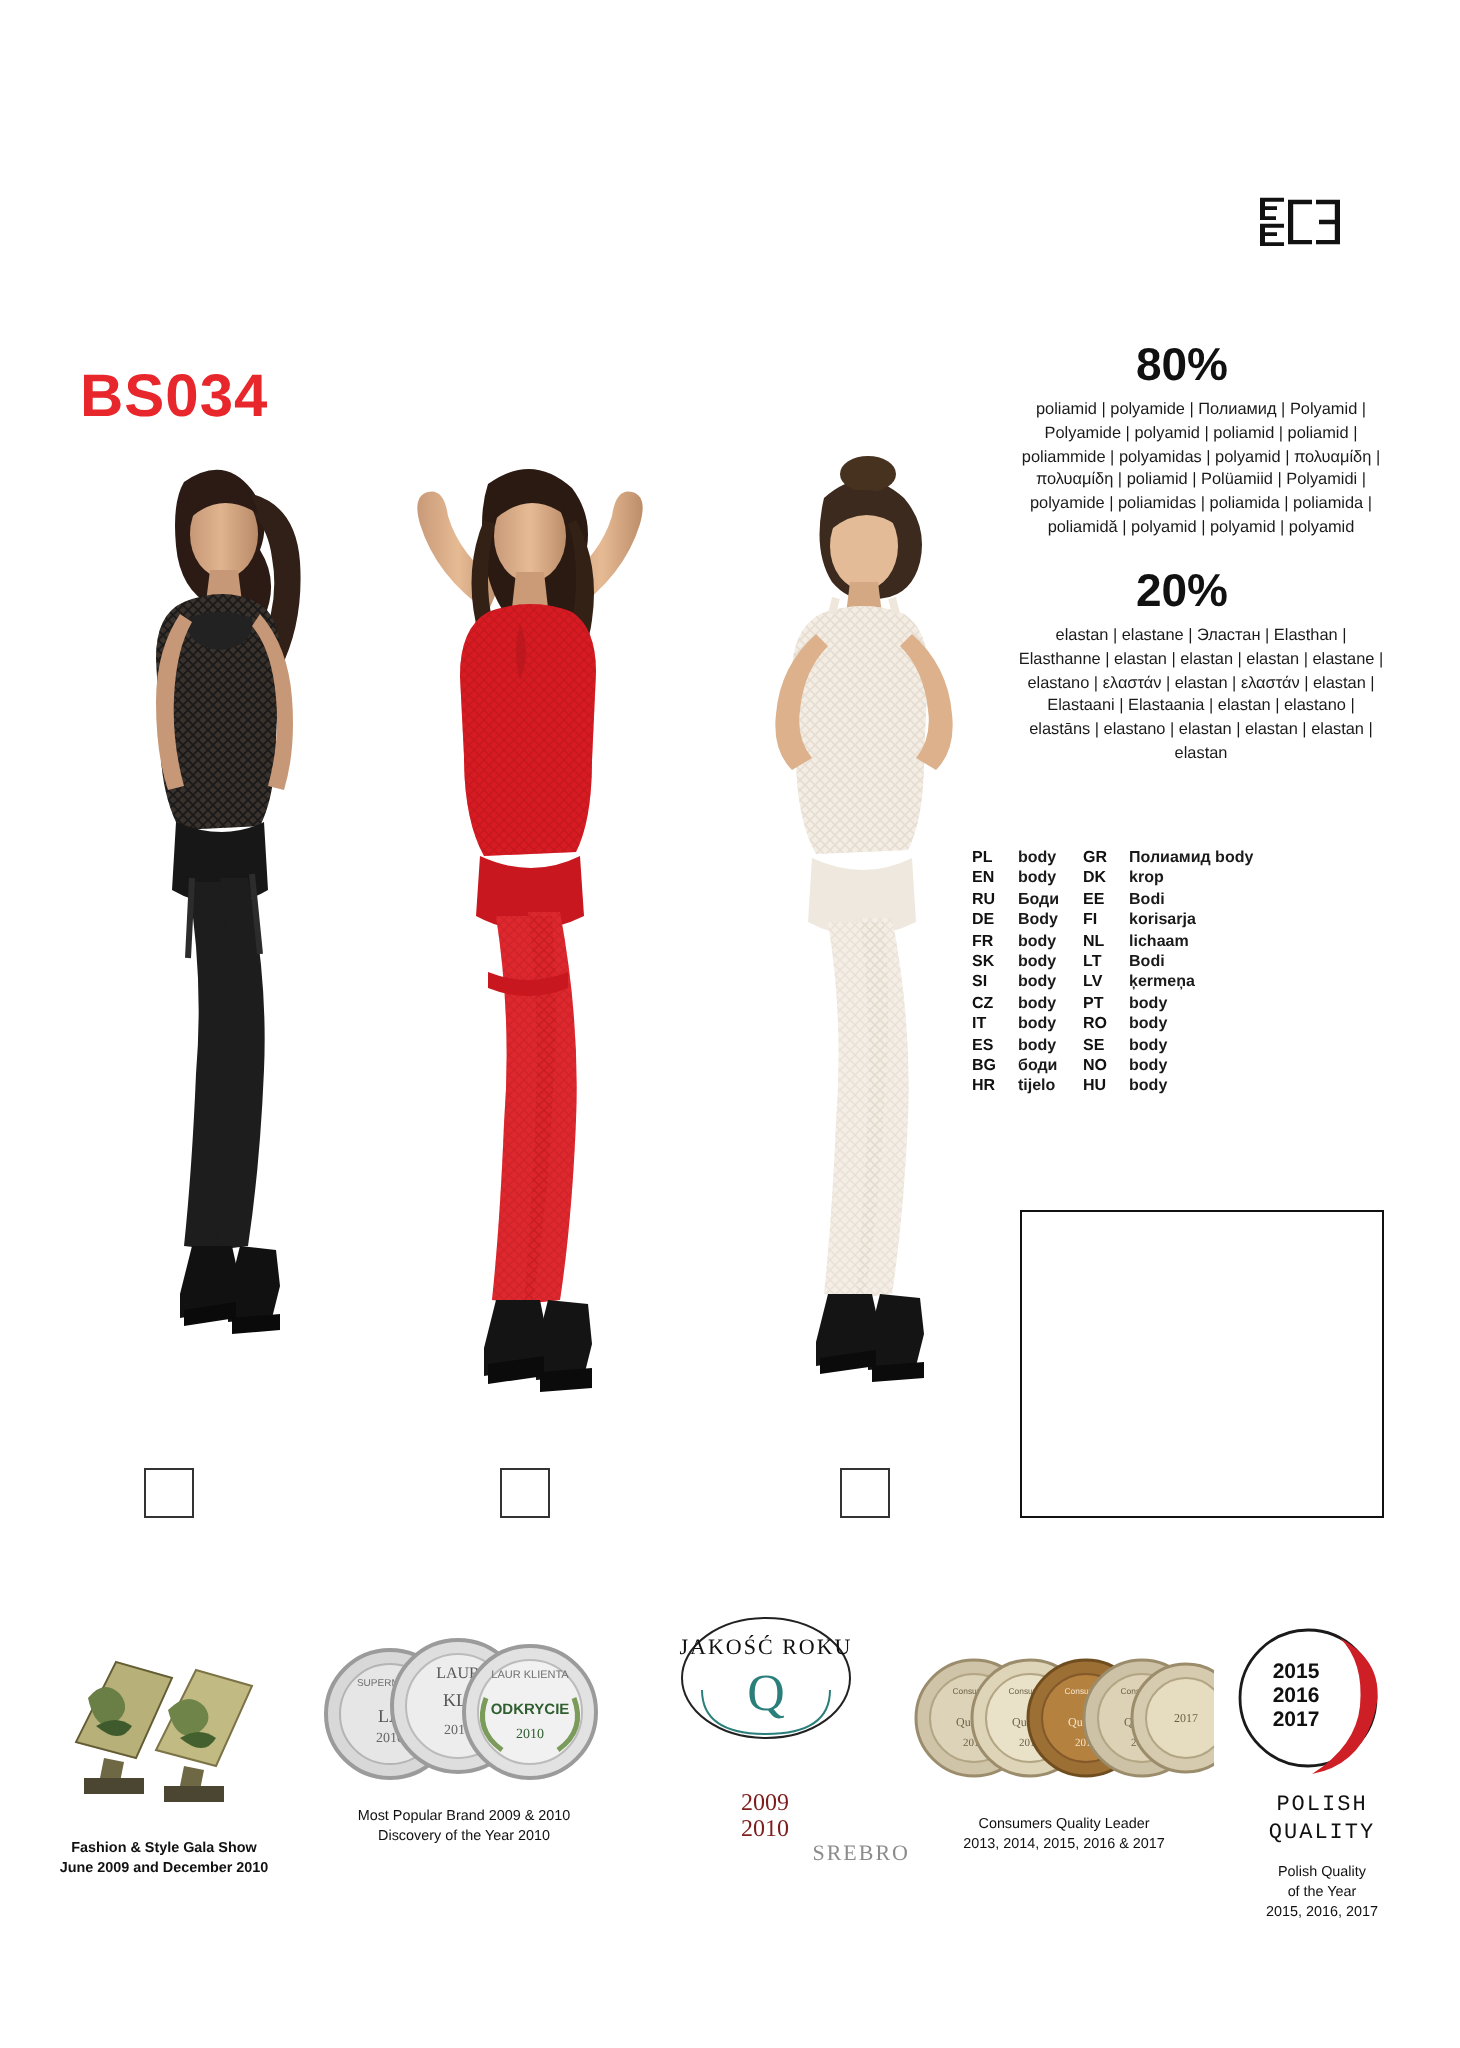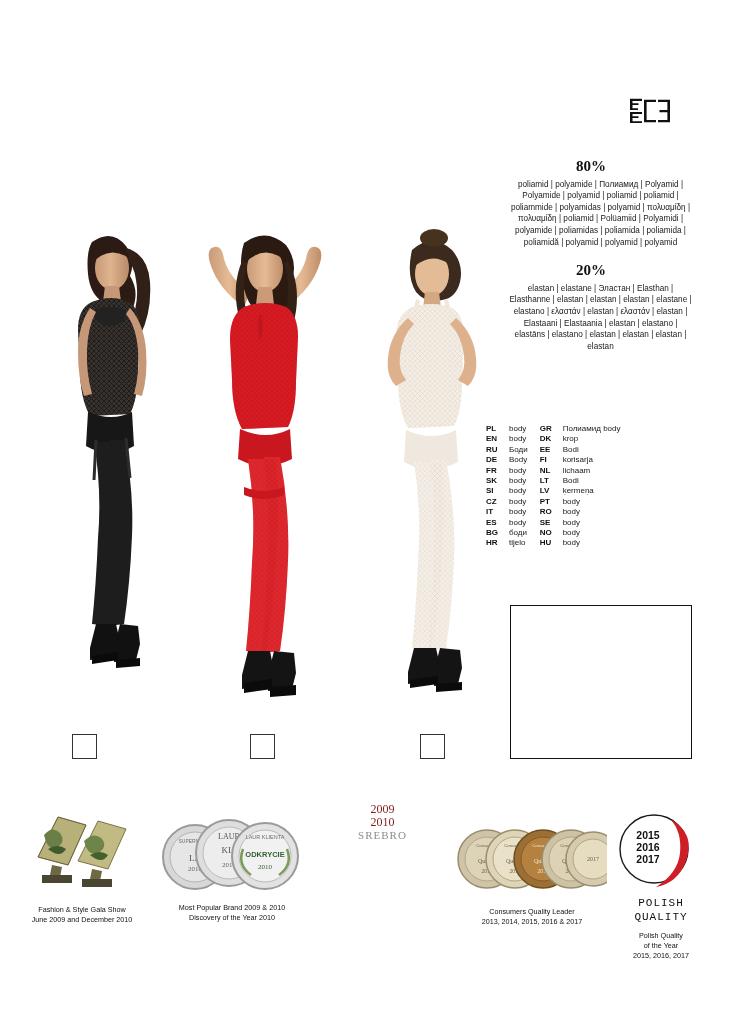--- a/index.html
+++ b/index.html
@@ -47,26 +47,25 @@
 
   
   .composition {
     position: absolute;
     right: 38px;
     top: 158px;
     width: 202px;
     text-align: center;
   }
   .comp-pct {
-    font-size: 15px;
+    font-size: 23px;
     font-weight: 700;
     color: #111;
-    margin: 0 0 4px 0;
+    margin: 12px 0 4px 0;
     line-height: 1.1;
-    font-family: Liberation Serif, serif;
   }
   .comp-pct.second { margin-top: 14px; text-align: center; }
   .comp-list {
     font-size: 8.2px;
     line-height: 1.42;
     color: #1a1a1a;
     word-spacing: 0px;
     margin-left: 19px;
   }
 
@@ -91,20 +90,21 @@
   }
   .lang-code {
     width: 17px;
     font-weight: 700;
     color: #111;
     flex: 0 0 17px;
   }
   .lang-word {
     color: #1a1a1a;
     white-space: nowrap;
+    font-weight: bold;
   }
 
   
   .label-box {
     position: absolute;
     right: 38px;
     top: 605px;
     width: 180px;
     height: 152px;
     border: 1px solid #111;
@@ -151,21 +151,21 @@
     position: absolute;
     text-align: center;
   }
   .award-caption {
     font-size: 7.2px;
     line-height: 1.45;
     color: #111;
     margin-top: 6px;
     white-space: pre-line;
   }
-  .a1 { left: 12px;  top: 12px; width: 140px; }
+  .a1 { left: 12px;  top: 26px; width: 140px; font-weight: bold; }
   .a2 { left: 152px; top: 10px; width: 160px; }
   .a3 { left: 310px; top: 8px;  width: 145px; }
   .a4 { left: 452px; top: 14px; width: 160px; text-align: center; }
   .a5 { left: 600px; top: 8px;  width: 122px; }
 
   .award-art { height: 92px; display: flex; align-items: flex-end; justify-content: center; }
 
   
   .pq-text {
     font-family: Liberation Mono, monospace;
@@ -179,36 +179,38 @@
     font-family: "Liberation Serif", serif;
     font-size: 12px;
     color: #7f1d1d;
     line-height: 1.1;
   }
   .jr-srebro {
     font-family: "Liberation Serif", serif;
     font-size: 11px;
     color: #8c8c8c;
     letter-spacing: 1px;
+    text-align: right;
   }
 </style>
 </head>
 <body>
 
 <div class="page">
 
   <div class="eac-mark">
     <svg width="44" height="28" viewBox="0 0 44 28" aria-hidden="true">
       <path d="M14 2 L2 2 L2 14 L10 14 L10 12 L4.5 12 L4.5 8.6 L10.5 8.6 L10.5 6.6 L4.5 6.6 L4.5 4.2 L14 4.2 Z
                M2 16 L14 16 L14 18.2 L4.5 18.2 L4.5 20.6 L10.5 20.6 L10.5 22.6 L4.5 22.6 L4.5 26 L14 26 L14 28 L2 28 Z" fill="#111" transform="translate(0,-1) scale(1,0.93)"></path>
       <path d="M16 2 L28 2 L28 4.4 L18.6 4.4 L18.6 23.6 L28 23.6 L28 26 L16 26 Z" fill="#111" transform="scale(1,0.93)"></path>
       <path d="M30 2 L42 2 L42 26 L30 26 L30 23.6 L39.4 23.6 L39.4 15.2 L31.5 15.2 L31.5 12.8 L39.4 12.8 L39.4 4.4 L30 4.4 Z" fill="#111" transform="scale(1,0.93)"></path>
     </svg>
   </div>
 
+  <div class="product-code">BS034</div>
 
   <div class="composition">
     <div class="comp-pct">80%</div>
     <div class="comp-list">poliamid | polyamide | Полиамид | Polyamid | Polyamide | polyamid | poliamid | poliamid | poliammide | polyamidas | polyamid | πολυαμίδη | πολυαμίδη | poliamid | Polüamiid | Polyamidi | polyamide | poliamidas | poliamida | poliamida | poliamidă | polyamid | polyamid | polyamid</div>
     <div class="comp-pct second">20%</div>
     <div class="comp-list">elastan | elastane | Эластан | Elasthan | Elasthanne | elastan | elastan | elastan | elastane | elastano | ελαστάν | elastan | ελαστάν | elastan | Elastaani | Elastaania | elastan | elastano | elastāns | elastano | elastan | elastan | elastan | elastan</div>
   </div>
 
   <div class="lang-table">
     <div class="lang-col">
@@ -510,20 +512,28 @@
             <path d="M86 40 q-6 16 8 26" stroke="#7b9b5a" stroke-width="2.5" fill="none"></path>
             <path d="M130 40 q6 16 -8 26" stroke="#7b9b5a" stroke-width="2.5" fill="none"></path>
           </g>
         </svg>
       </div>
       <div class="award-caption">Most Popular Brand 2009 &amp; 2010
 Discovery of the Year 2010</div>
     </div>
 
     <div class="award a3">
+      <div class="award-art">
+        <svg width="120" height="92" viewBox="0 0 120 92" aria-hidden="true">
+          <ellipse cx="60" cy="36" rx="42" ry="30" fill="none" stroke="#222" stroke-width="1"></ellipse>
+          <text x="60" y="24" font-family="Liberation Serif, serif" font-size="11" fill="#111" text-anchor="middle" letter-spacing="1">JAKOŚĆ ROKU</text>
+          <text x="60" y="52" font-family="Liberation Serif, serif" font-size="26" fill="#2a7f7a" text-anchor="middle">Q</text>
+          <path d="M28 42 q0 22 32 22 q32 0 32 -22" fill="none" stroke="#2a7f7a" stroke-width="1"></path>
+        </svg>
+      </div>
       <div class="jr-year" style="white-space:pre-line">2009
 2010</div>
       <div class="jr-srebro">SREBRO</div>
     </div>
 
     <div class="award a4">
       <div class="award-art">
         <svg width="150" height="86" viewBox="0 0 150 86" aria-hidden="true">
           <g>
             <circle cx="30" cy="44" r="29" fill="#cfc4a8" stroke="#9b8d6c" stroke-width="1.5"></circle>

